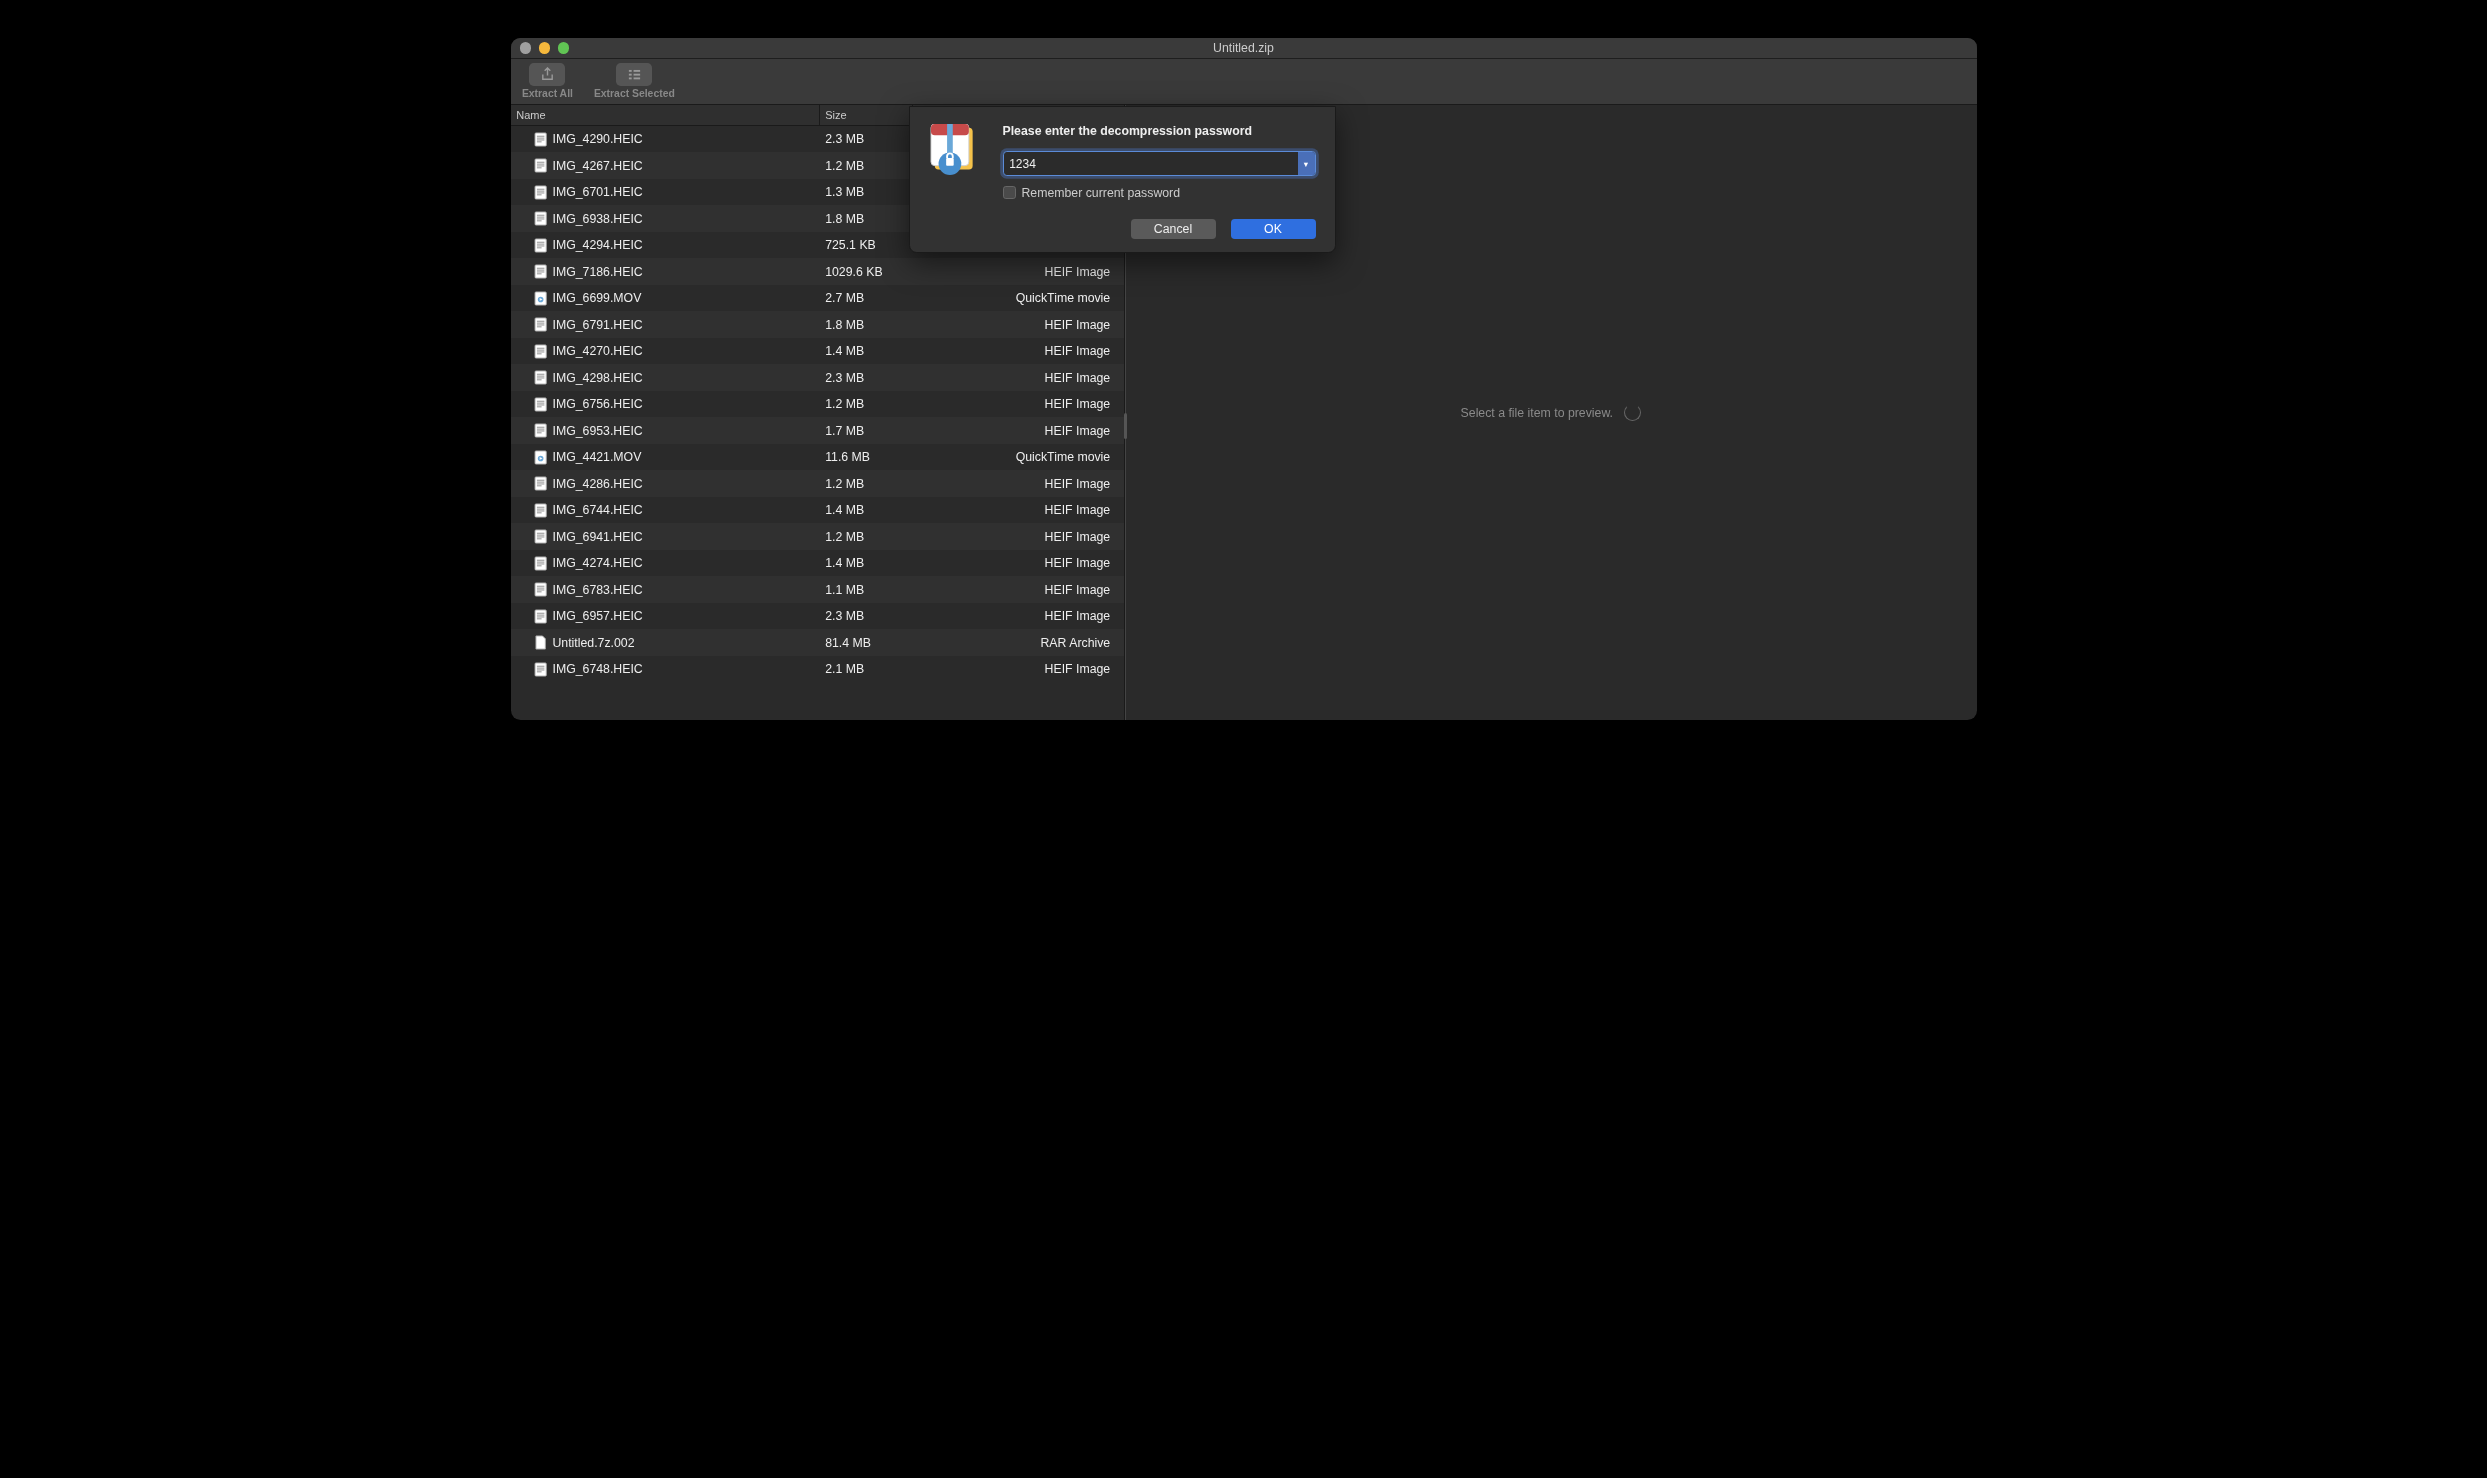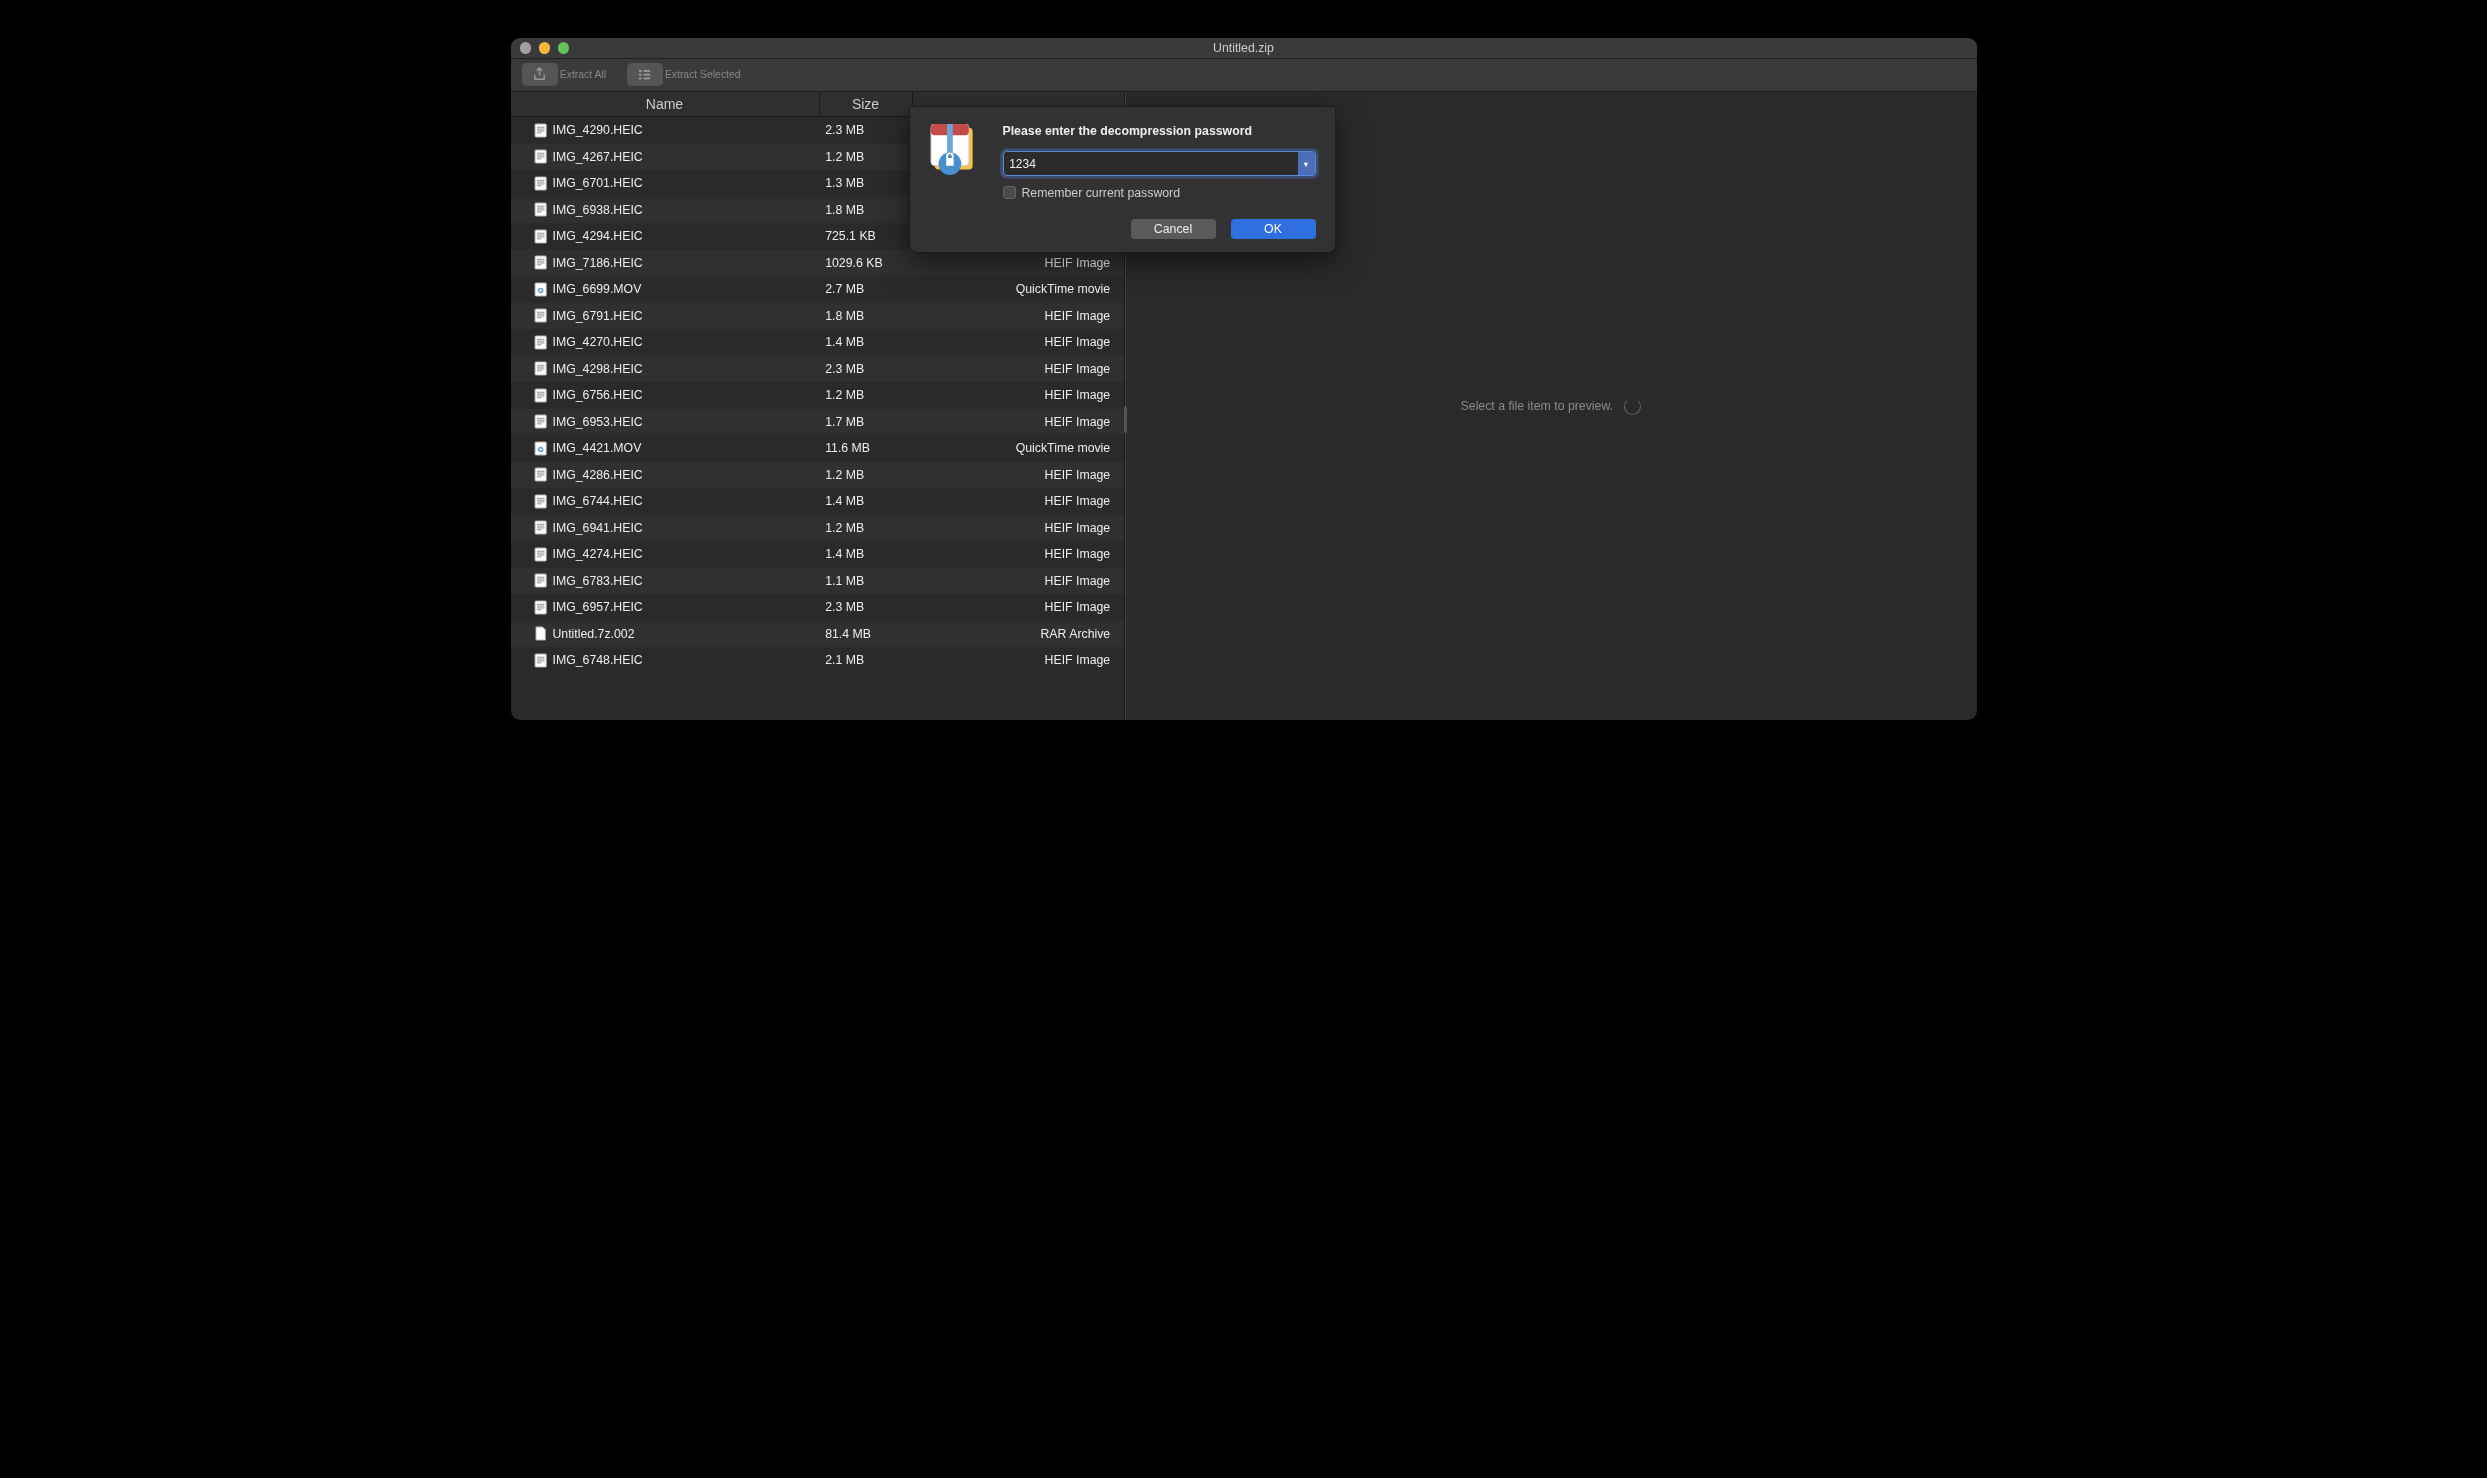--- a/index.html
+++ b/index.html
@@ -51,23 +51,24 @@
   }
   .toolbar {
     background: #3a3a3a;
     padding: 3.8px 11.4px 5.7px 11.4px;
     display: flex;
     gap: 21px;
     border-bottom: 0.9px solid #1a1a1a;
   }
   .toolbtn {
     display: flex;
-    flex-direction: row;
+    flex-direction: column;
     align-items: center;
     gap: 1.9px;
+    font-weight: bold;
   }
   .toolbtn .btn {
     width: 36px; height: 23px;
     background: #555;
     border-radius: 4.7px;
     display: flex; align-items: center; justify-content: center;
     color: #999;
   }
   .toolbtn .lbl {
     font-size: 10.4px;
@@ -82,22 +83,21 @@
     width: 614px;
     display: flex;
     flex-direction: column;
     border-right: 0.9px solid #1a1a1a;
   }
   .headerrow {
     display: flex;
     background: #2f2f2f;
     border-bottom: 0.9px solid #1a1a1a;
     color: #ccc;
-    font-size: 14px;
-    text-align: center;
+    font-size: 11px;
   }
   .headerrow > div {
     padding: 3.8px 5.7px;
     border-right: 0.9px solid #1a1a1a;
   }
   .col-name { width: 309px; }
   .col-size { width: 93px; }
   .col-kind { flex: 1; text-align: right; padding-right: 13.3px !important; border-right: none !important;}
   .rows {
     flex: 1;

